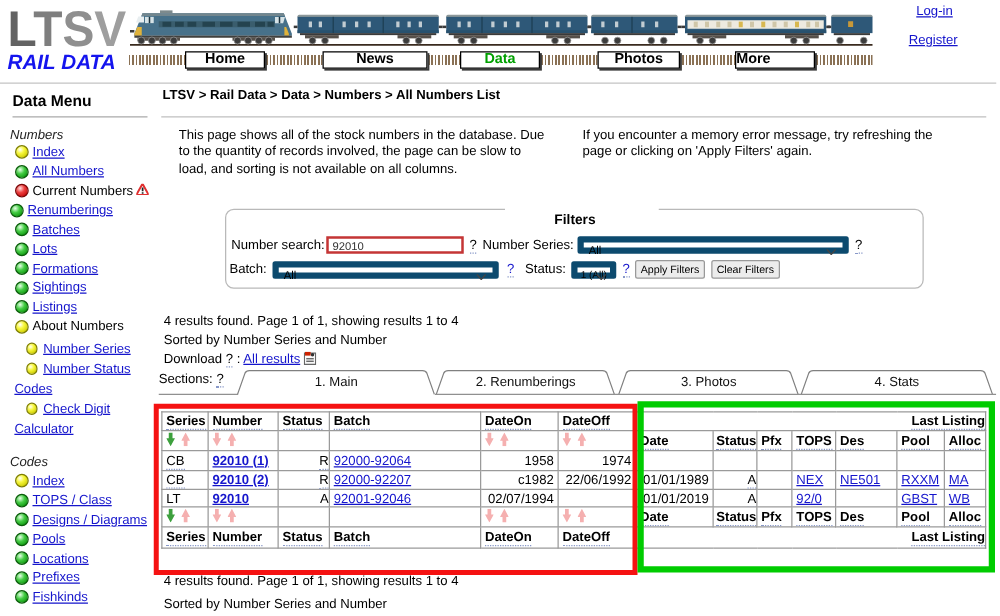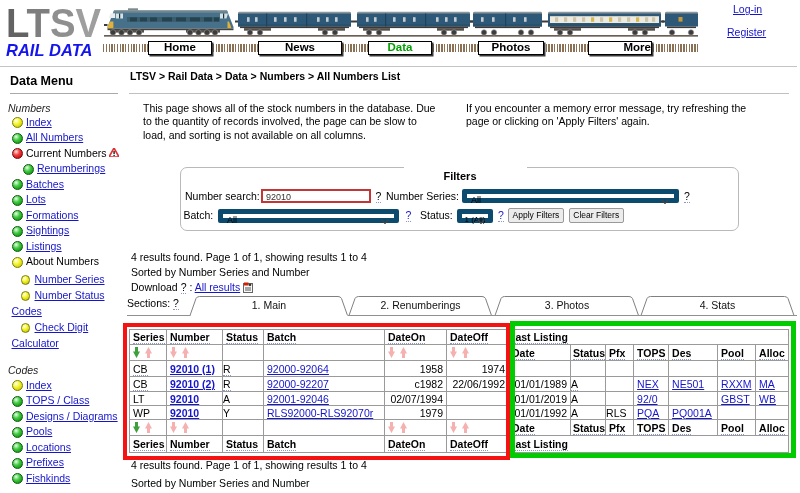--- a/index.html
+++ b/index.html
@@ -9,21 +9,21 @@
 a { color:#1515cc; text-decoration:underline; }
 .dot { border-bottom:1px dotted #8898c8; text-decoration:none; }
 .ball { display:inline-block; width:11px; height:11px; border-radius:50%; vertical-align:-2.5px; margin-right:3px; }
 .by { background: radial-gradient(circle at 35% 30%, #ffffff 0%, #f8f840 35%, #d8d810 70%, #909000 100%); border:1px solid #7e7e00;}
 .bg { background: radial-gradient(circle at 35% 30%, #e8ffe8 0%, #44cc44 40%, #18a018 75%, #056605 100%); border:1px solid #0a5c0a;}
 .bs { width:9.5px; height:9.5px; vertical-align:-1.5px; margin-right:4.5px;}
 .br { background: radial-gradient(circle at 35% 30%, #ffe0e0 0%, #ee4040 40%, #cc1515 75%, #7c0505 100%); border:1px solid #7a0606;}
 .sit { position:absolute; white-space:nowrap; }
 #tbl { position:absolute; left:129px; top:329px; border-collapse:collapse; table-layout:fixed; font-size:10.5px; }
 #tbl td { border:1px solid #9a9a9a; padding:0 0 0 3px; white-space:nowrap; overflow:hidden; vertical-align:middle; }
-#tbl td.c { text-align:left; padding:0; }
+#tbl td.c { text-align:right; padding:0; }
 #tbl td.r { text-align:right; padding:0 3px 0 0; }
 #tbl td.h { font-weight:bold; }
 .arr { vertical-align:-1.5px; }
 .sel { position:absolute; border:5px solid #0c4a6e; border-radius:2px; background:#fff; font-size:9px; padding:1px 0 0 4px; height:14px; }
 </style>
 </head>
 <body>
 
 <svg class="abs" style="left:5px;top:7px" width="99" height="31" viewBox="0 0 99 31">
   <text x="1" y="30" font-family="Liberation Sans" font-weight="bold" font-size="40" textLength="95" lengthAdjust="spacingAndGlyphs">
@@ -160,38 +160,38 @@
     <circle cx="26" cy="32.4" r="2.7" fill="#3c3c3c" stroke="#999" stroke-width="0.6"></circle>
     <rect x="-3" y="20.5" width="3" height="2" fill="#3a3a3a"></rect>
   </g>
 </svg>
 
 <div class="abs" style="left:103px;top:44px;width:595px;height:8px;background:repeating-linear-gradient(90deg,#8a7155 0px,#8a7155 1.4px,rgba(0,0,0,0) 1.4px,rgba(0,0,0,0) 2.75px);"></div>
 <div class="abs" style="left:148px;top:41px;width:64px;height:13.5px;background:#fff;border:1px solid #000;box-shadow:1.5px 1.5px 0 #3a3a3a;text-align:center;font-weight:bold;font-size:11.5px;line-height:11px;">Home</div>
 <div class="abs" style="left:258px;top:41px;width:84px;height:13.5px;background:#fff;border:1px solid #000;box-shadow:1.5px 1.5px 0 #3a3a3a;text-align:center;font-weight:bold;font-size:11.5px;line-height:11px;">News</div>
 <div class="abs" style="left:368px;top:41px;width:64px;height:13.5px;background:#fff;border:1px solid #000;box-shadow:1.5px 1.5px 0 #3a3a3a;text-align:center;font-weight:bold;font-size:11.5px;line-height:11px;color:#00a000;">Data</div>
 <div class="abs" style="left:478px;top:41px;width:66px;height:13.5px;background:#fff;border:1px solid #000;box-shadow:1.5px 1.5px 0 #3a3a3a;text-align:center;font-weight:bold;font-size:11.5px;line-height:11px;">Photos</div>
-<div class="abs" style="left:588px;top:41px;width:64px;height:13.5px;background:#fff;border:1px solid #000;box-shadow:1.5px 1.5px 0 #3a3a3a;text-align:right;font-weight:bold;font-size:11.5px;line-height:11px;padding-left:22px;">More</div>
+<div class="abs" style="left:588px;top:41px;width:64px;height:13.5px;background:#fff;border:1px solid #000;box-shadow:1.5px 1.5px 0 #3a3a3a;text-align:left;font-weight:bold;font-size:11.5px;line-height:11px;">More</div>
 
 <a class="abs" style="left:733px;top:3px;">Log-in</a>
 <a class="abs" style="left:727px;top:25.5px;">Register</a>
 
 <div class="abs" style="left:0;top:66px;width:797px;height:1px;background:#c4c4c4;"></div>
 
 <div class="sit" style="left:10px;top:73.5px;font-weight:bold;font-size:12.5px;">Data Menu</div>
 <div class="abs" style="left:10px;top:93px;width:108px;height:1px;background:#aaa;"></div>
 <div class="sit" style="left:8px;top:101.5px;font-style:italic;color:#222;">Numbers</div>
 <div class="sit" style="left:12px;top:115.5px;"><span class="ball by"></span><a>Index</a></div>
 <div class="sit" style="left:12px;top:131px;"><span class="ball bg"></span><a>All Numbers</a></div>
 <div class="sit" style="left:12px;top:146.5px;"><span class="ball br"></span>Current Numbers <svg width="10" height="9" viewBox="0 0 10 9" style="vertical-align:0px;">
       <path d="M5,0 L10,9 L0,9 Z" fill="#fff" stroke="#e03030" stroke-width="1.6"></path>
       <rect x="4.4" y="3" width="1.4" height="3" fill="#222"></rect>
       <rect x="4.4" y="6.8" width="1.4" height="1.2" fill="#222"></rect>
     </svg></div>
-<div class="sit" style="left:23px;top:162px;"><span class="ball bg"></span><a>Renumberings</a></div>
+<div class="sit" style="left:8px;top:162px;"><span class="ball bg"></span><a>Renumberings</a></div>
 <div class="sit" style="left:12px;top:177.5px;"><span class="ball bg"></span><a>Batches</a></div>
 <div class="sit" style="left:12px;top:193px;"><span class="ball bg"></span><a>Lots</a></div>
 <div class="sit" style="left:12px;top:208.5px;"><span class="ball bg"></span><a>Formations</a></div>
 <div class="sit" style="left:12px;top:224px;"><span class="ball bg"></span><a>Sightings</a></div>
 <div class="sit" style="left:12px;top:239.5px;"><span class="ball bg"></span><a>Listings</a></div>
 <div class="sit" style="left:12px;top:255px;"><span class="ball by"></span>About Numbers</div>
 <div class="sit" style="left:20.5px;top:273px;"><span class="ball by bs"></span><a>Number Series</a></div>
 <div class="sit" style="left:20.5px;top:289px;"><span class="ball by bs"></span><a>Number Status</a></div>
 <div class="sit" style="left:11.5px;top:305px;"><a>Codes</a></div>
 <div class="sit" style="left:20.5px;top:321px;"><span class="ball by bs"></span><a>Check Digit</a></div>
@@ -354,35 +354,20 @@
     <td class="r">02/07/1994</td>
     <td class="r"></td>
     <td class="r">01/01/2019</td>
     <td class="c"><span class="dot">A</span></td>
     <td></td>
     <td><a>92/0</a></td>
     <td></td>
     <td><a>GBST</a></td>
     <td><a>WB</a></td>
   </tr>
-  <tr style="height:14px;">
-    <td><span class="dot">WP</span></td>
-    <td><a style="font-weight:bold;">92010</a></td>
-    <td class="c"><span class="dot">Y</span></td>
-    <td><a>RLS92000-RLS92070r</a></td>
-    <td class="r">1979</td>
-    <td class="r"></td>
-    <td class="r">01/01/1992</td>
-    <td class="c"><span class="dot">A</span></td>
-    <td class="c">RLS</td>
-    <td><a>PQA</a></td>
-    <td><a>PQ001A</a></td>
-    <td></td>
-    <td></td>
-  </tr>
   <tr style="height:16px;">
     <td><svg class="arr" width="7" height="11" viewBox="0 0 7 11">
             <path d="M2,0 h3 v4.5 h2 L3.5,11 L0,4.5 h2 Z" fill="#3da03d"></path>
           </svg><svg class="arr" style="margin-left:5px;" width="7" height="11" viewBox="0 0 7 11">
             <path d="M2,11 h3 v-4.5 h2 L3.5,0 L0,6.5 h2 Z" fill="#f5b0b0"></path>
           </svg></td>
     <td><svg class="arr" width="7" height="11" viewBox="0 0 7 11">
             <path d="M2,0 h3 v4.5 h2 L3.5,11 L0,4.5 h2 Z" fill="#f5b0b0"></path>
           </svg><svg class="arr" style="margin-left:5px;" width="7" height="11" viewBox="0 0 7 11">
             <path d="M2,11 h3 v-4.5 h2 L3.5,0 L0,6.5 h2 Z" fill="#f5b0b0"></path>

